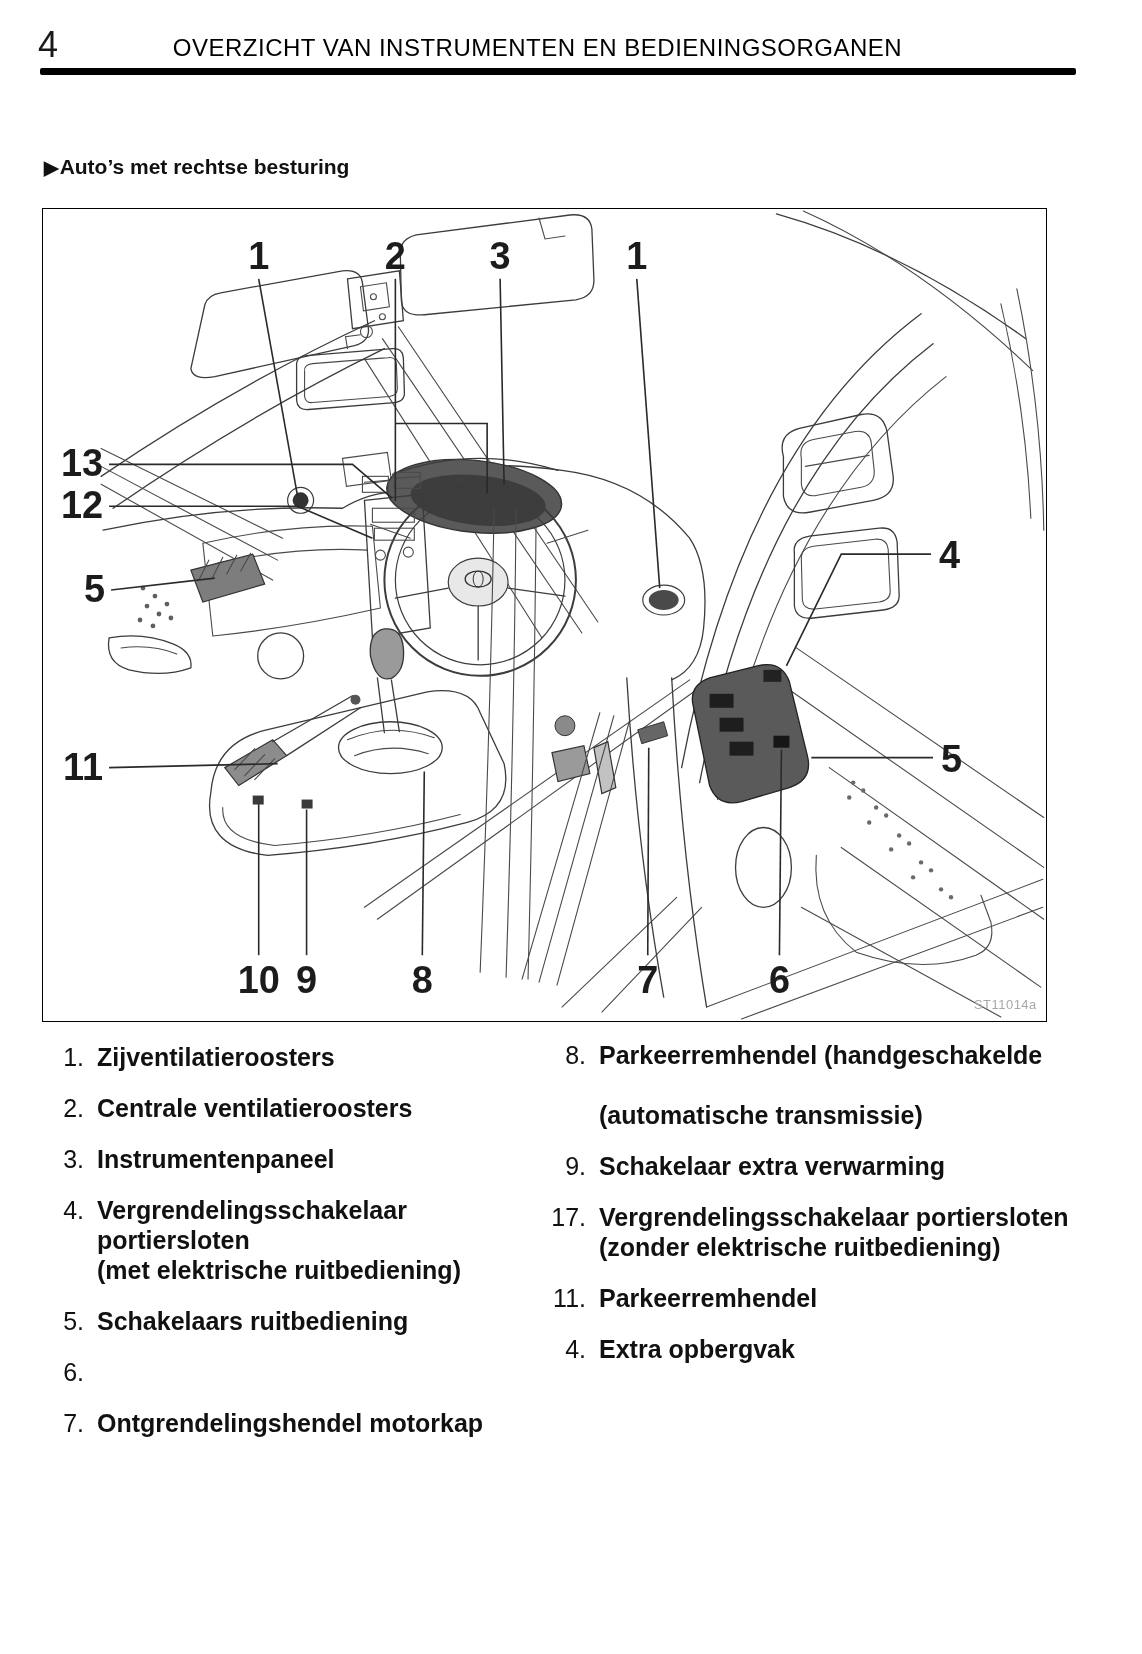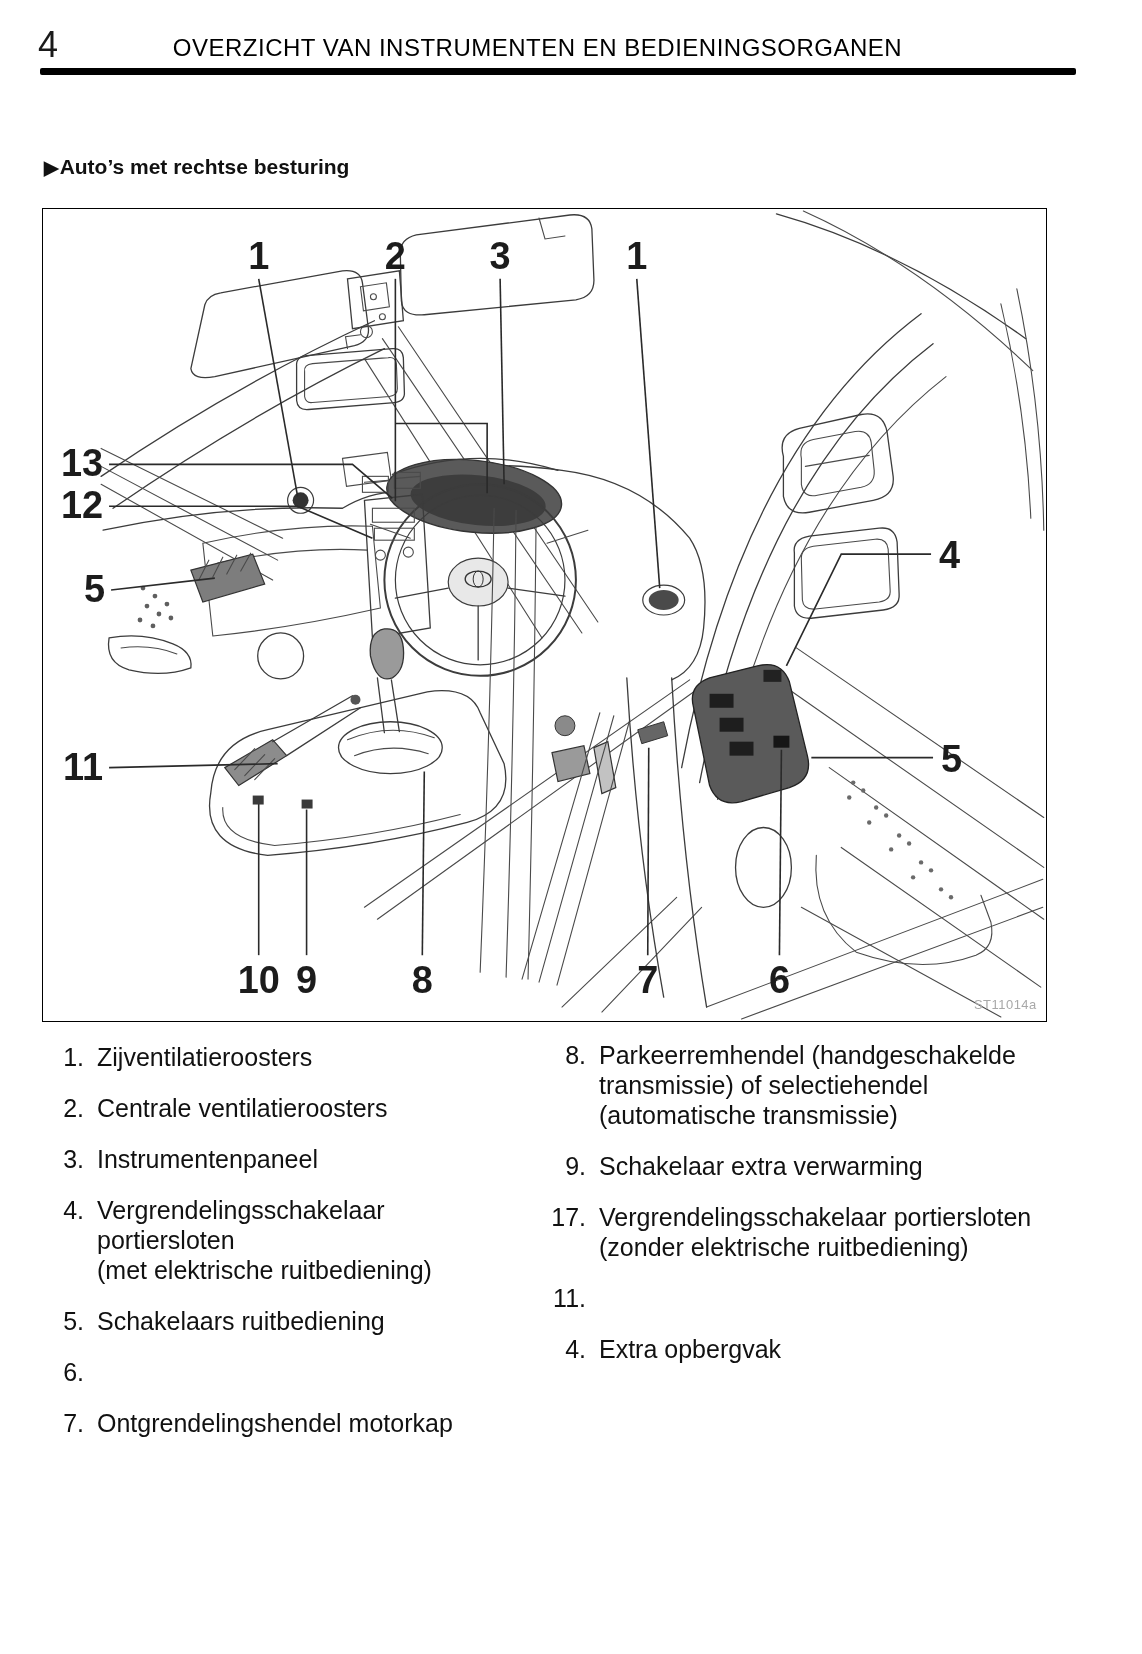--- a/index.html
+++ b/index.html
@@ -10,21 +10,21 @@
   .section-heading{position:absolute;left:44px;top:155px;font-size:21px;font-weight:bold;color:#111;display:flex;align-items:center;}
   .section-heading .marker{font-size:19px;margin-right:1px;}
   .figure-box{position:absolute;left:42px;top:208px;width:1005px;height:814px;border:1.5px solid #000;box-sizing:border-box;background:#fff;}
   .figure-box svg{display:block;width:100%;height:100%;}
   .legend-col{position:absolute;font-size:25px;line-height:30px;color:#111;}
   .legend-col.left{left:46px;top:1042px;width:480px;}
   .legend-col.right{left:538px;top:1040px;width:560px;}
   .legend-item{display:flex;margin-bottom:21px;}
   .legend-item .num{flex:0 0 38px;text-align:right;margin-right:13px;white-space:nowrap;}
   .legend-col.right .legend-item .num{flex:0 0 48px;}
-  .legend-item .txt{flex:1;}
+  .legend-item .txt{flex:1;font-weight:bold;}
   svg text.callout{font-family:"Liberation Sans",sans-serif;font-size:38px;font-weight:bold;fill:#1c1c1c;}
   svg text.figcode{font-family:"Liberation Sans",sans-serif;font-size:13px;fill:#a8a8a8;letter-spacing:0.5px;}
   svg .ln{stroke:#3c3c3c;stroke-width:1.3;fill:none;stroke-linecap:round;}
   svg .ln2{stroke:#4a4a4a;stroke-width:1.1;fill:none;stroke-linecap:round;}
   svg .lead{stroke:#2a2a2a;stroke-width:1.6;fill:none;}
 </style>
 </head>
 <body>
 
 <div class="page-number">4</div>
@@ -262,30 +262,31 @@
   </div>
   <div class="legend-item">
     <span class="num">7.</span>
     <span class="txt">Ontgrendelingshendel motorkap</span>
   </div>
 </div>
 
 <div class="legend-col right">
   <div class="legend-item">
     <span class="num">8.</span>
-    <span class="txt"><span>Parkeerremhendel (handgeschakelde</span><br><span>transmissie) of selectiehendel</span><br><span>(automatische transmissie)</span></span>
+    <span class="txt"><span>Parkeerremhendel (handgeschakelde</span><br><br><span>(automatische transmissie)</span></span>
   </div>
   <div class="legend-item">
     <span class="num">9.</span>
     <span class="txt">Schakelaar extra verwarming</span>
   </div>
   <div class="legend-item">
     <span class="num">17.</span>
     <span class="txt"><span>Vergrendelingsschakelaar portiersloten</span><br><span>(zonder elektrische ruitbediening)</span></span>
   </div>
   <div class="legend-item">
     <span class="num">11.</span>
+    <span class="txt">Parkeerremhendel</span>
   </div>
   <div class="legend-item">
     <span class="num">4.</span>
     <span class="txt">Extra opbergvak</span>
   </div>
 </div>
 
 </body></html>

